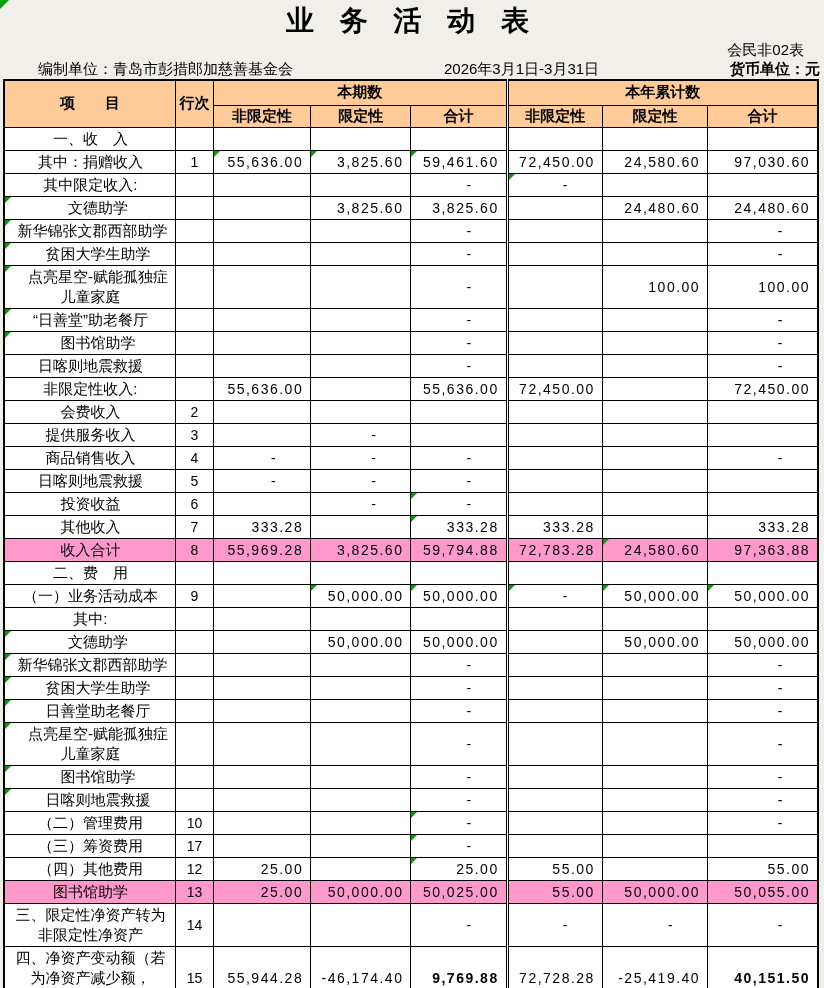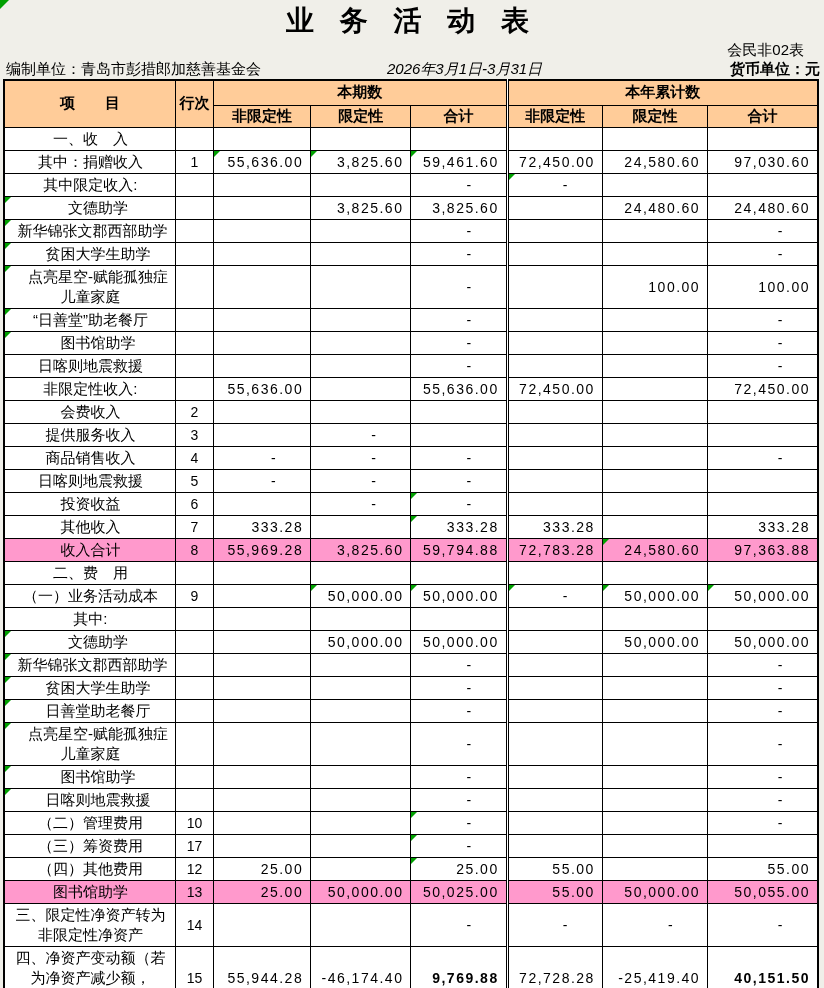--- a/index.html
+++ b/index.html
@@ -14,24 +14,24 @@
     border-top:9px solid #00A000;border-right:9px solid transparent;
   }
   .title{
     text-align:center;font-size:28px;font-weight:bold;
     letter-spacing:9px;padding-top:4px;height:36px;line-height:34px;
   }
   .form-code{
     text-align:right;font-size:15px;height:19px;line-height:19px;padding-right:20px;
   }
   .meta{
-    position:relative;height:20px;line-height:20px;font-size:15px;
+    position:relative;height:20px;line-height:20px;font-size:15px;margin-left:32px;
   }
   .meta .prepared{position:absolute;left:6px;top:0;}
-  .meta .period{position:absolute;left:387px;top:0;font-style:italic;}
+  .meta .period{position:absolute;left:412px;top:0;}
   .meta .currency{position:absolute;right:4px;top:0;font-weight:bold;}
   table{
     border-collapse:collapse;table-layout:fixed;
     width:816px;margin:0 3px;background:#fff;
   }
   th,td{
     border:1px solid #000;position:relative;overflow:hidden;
     font-size:14px;vertical-align:middle;box-sizing:border-box;
   }
   table{border:2px solid #000;}

